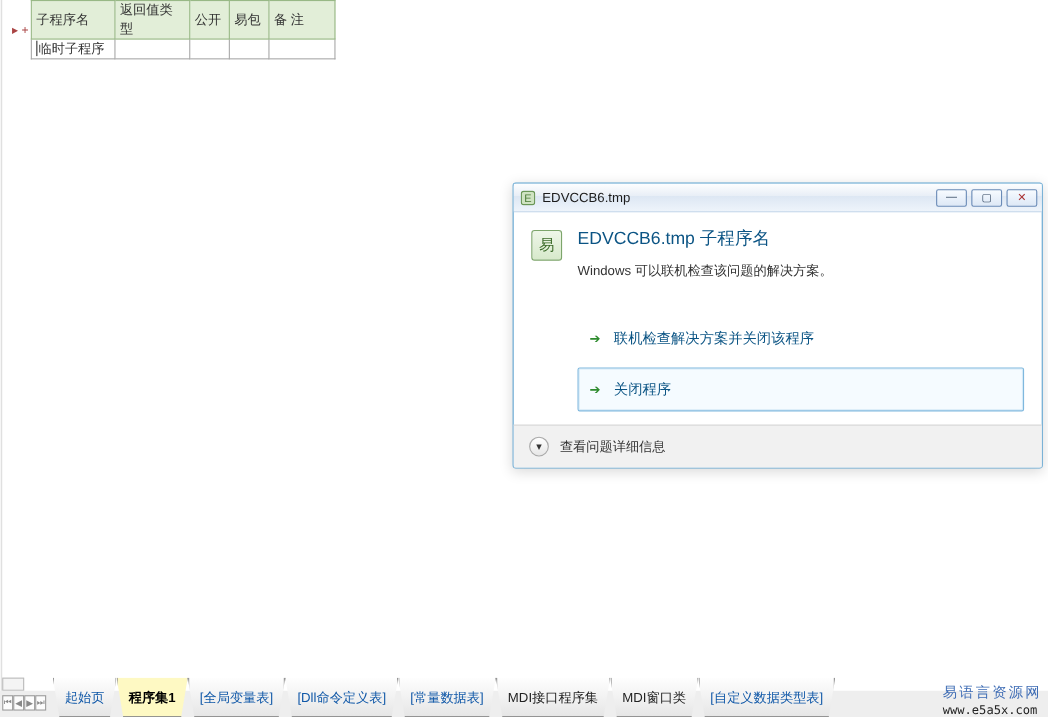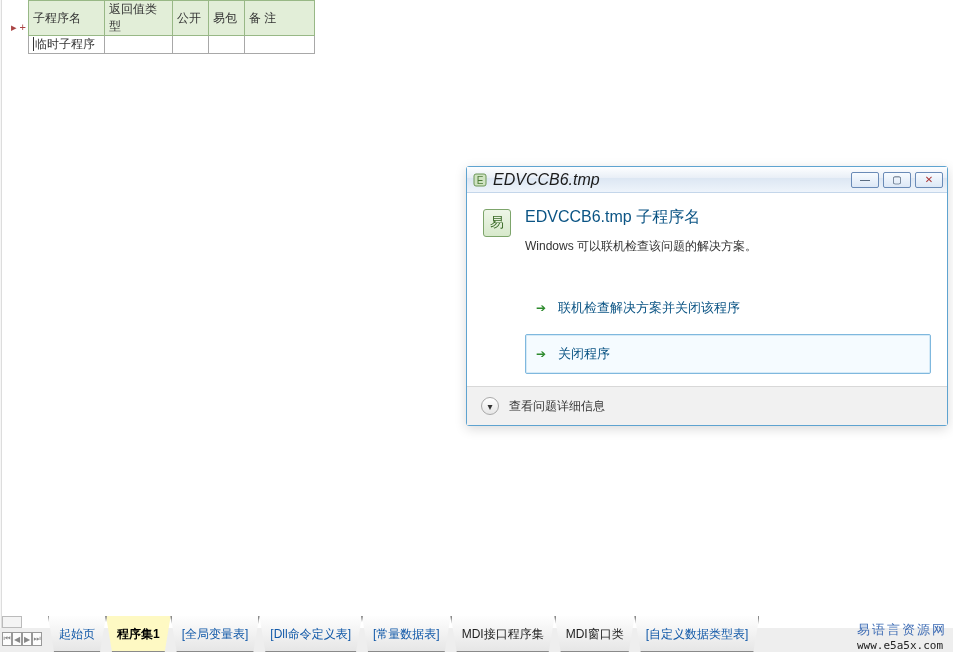--- a/index.html
+++ b/index.html
@@ -32,21 +32,21 @@
       background: #fff;
       height: 18px;
       font-size: 12px;
       padding: 0 4px;
       text-align: left;
     }
     .col0 { width: 76px; }
     .col1 { width: 68px; }
     .col2 { width: 36px; text-align:center;}
     .col3 { width: 36px; text-align:center;}
-    .col4 { width: 70px; margin-top: 12px; }
+    .col4 { width: 60px; margin-top: 12px; }
     .edit-caret { border-left: 1px solid #333; padding-left:1px; }
 
     
     .workspace {
       position: absolute;
       left: 1px; right: 0; top: 0; bottom: 24px;
       background: #fff;
       border-left: 1px solid #ddd;
       z-index: -1;
     }
@@ -64,21 +64,21 @@
     }
     .dialog-titlebar {
       height: 26px;
       background: linear-gradient(#fdfeff, #e8eef6 45%, #dde7f3 46%, #eef4fb);
       border-bottom: 1px solid #c4d6ea;
       display: flex;
       align-items: center;
       padding: 0 4px 0 6px;
     }
     .dialog-titlebar .app-icon { width: 14px; height: 14px; margin-right: 6px; display:inline-flex; }
-    .dialog-title { color: #1b1b1b; font-size: 16px; flex: 1; font-style: italic; }
+    .dialog-title { color: #1b1b1b; font-size: 12px; flex: 1; }
     .win-btns { display: flex; gap: 4px; }
     .win-btn {
       width: 28px; height: 16px;
       border: 1px solid #6a8bb7;
       border-radius: 2px;
       background: linear-gradient(#f7fbff, #dde8f6);
       display: inline-flex; align-items: center; justify-content: center;
       font-size: 10px; color: #2a3f59; cursor: default;
     }
     .win-btn.close { color: #a33; }

